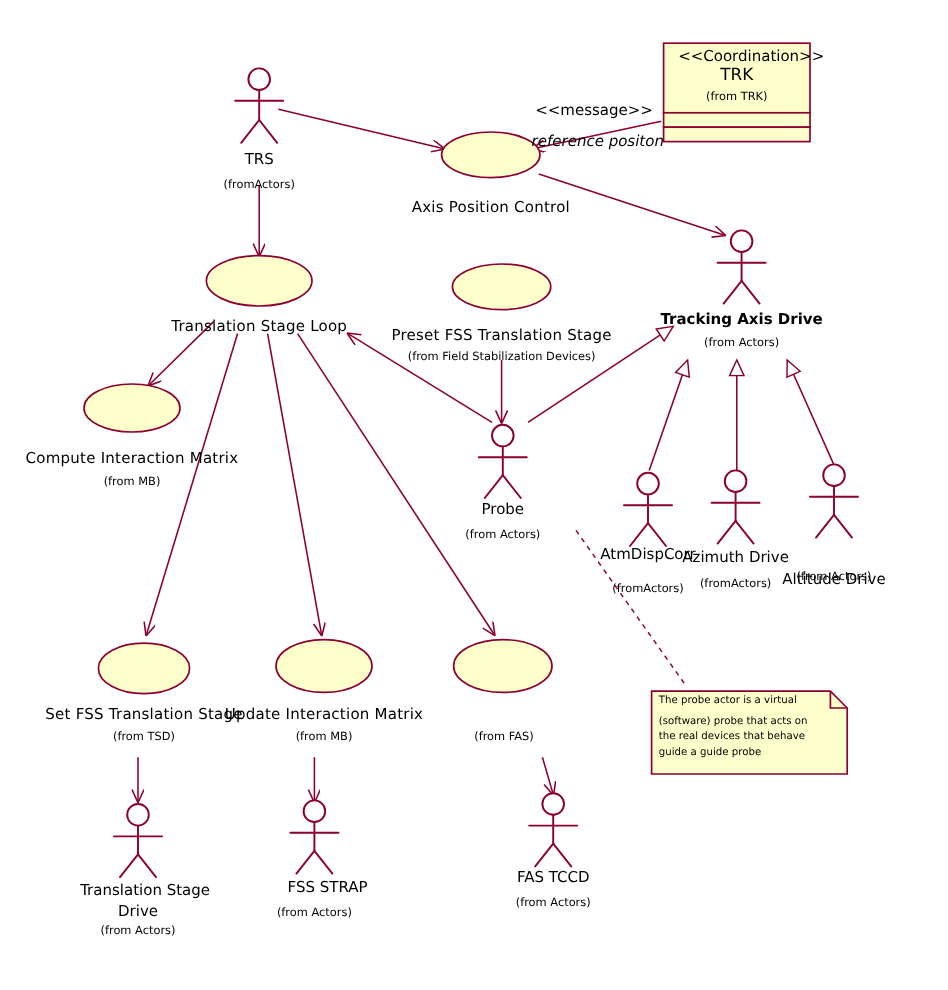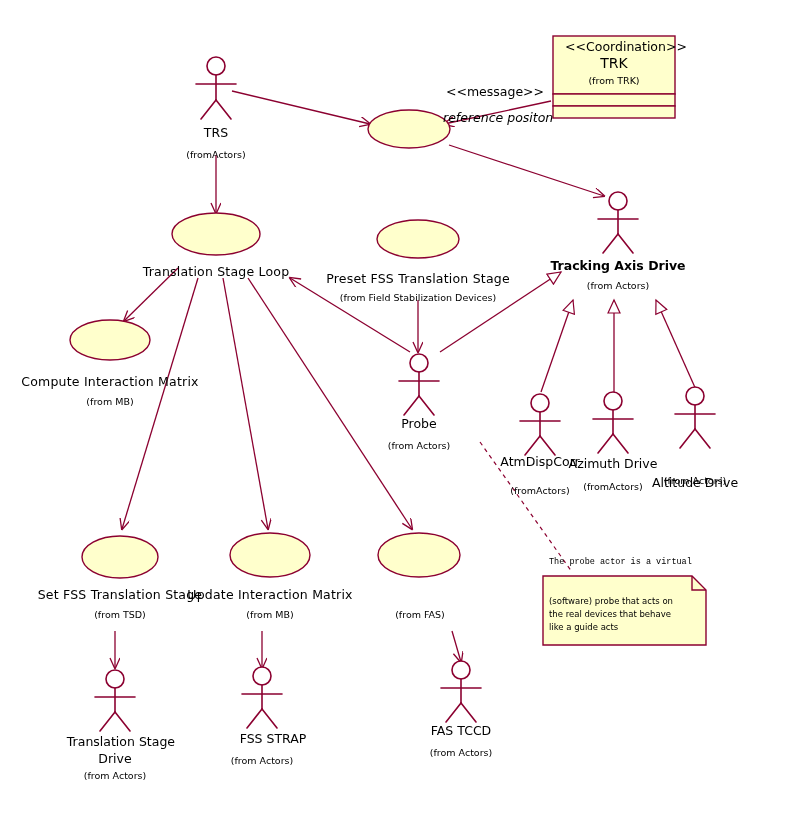--- a/index.html
+++ b/index.html
@@ -236,20 +236,21 @@
     </g>
   </svg>
 
   <div class="class-box-text cb-stereo" style="left:553px; top:39px;margin-left:12px;">&lt;&lt;Coordination&gt;&gt;</div>
   <div class="class-box-text cb-name" style="left:553px; top:55px;">TRK</div>
   <div class="class-box-text cb-from" style="left:553px; top:74px;">(from TRK)</div>
 
   <div class="msg-stereo" style="left:446px; top:84px;">&lt;&lt;message&gt;&gt;</div>
   <div class="msg-name" style="left:443px; top:110px;">reference positon</div>
 
+  <div class="uc-label" style="left:309px; top:165px; width:200px;">Axis Position Control</div>
 
   <div class="uc-label" style="left:116px; top:264px; width:200px;">Translation Stage Loop</div>
 
   <div class="uc-label" style="left:308px; top:271px; width:220px;">Preset FSS Translation Stage</div>
   <div class="uc-sub" style="left:308px; top:292px; width:220px;">(from Field Stabilization Devices)</div>
 
   <div class="uc-label" style="left:10px; top:374px; width:200px;">Compute Interaction Matrix</div>
   <div class="uc-sub" style="left:10px; top:396px; width:200px;">(from MB)</div>
 
   <div class="uc-label" style="left:20px; top:587px; width:200px;">Set FSS Translation Stage</div>
@@ -281,18 +282,18 @@
   <div class="actor-label" style="left:55px; top:734px; width:120px;text-align:right;">Translation Stage</div>
   <div class="actor-label" style="left:55px; top:751px; width:120px;">Drive</div>
   <div class="actor-sub" style="left:55px; top:770px; width:120px;">(from Actors)</div>
 
   <div class="actor-label" style="left:218px; top:731px; width:110px;">FSS STRAP</div>
   <div class="actor-sub" style="left:207px; top:755px; width:110px;">(from Actors)</div>
 
   <div class="actor-label" style="left:406px; top:723px; width:110px;">FAS TCCD</div>
   <div class="actor-sub" style="left:406px; top:747px; width:110px;">(from Actors)</div>
 
-  <div class="note-text" style="left:549px; top:556px;font-family:Liberation Mono, monospace;">The probe actor is a virtual</div>
+  <div class="note-text" style="left:549px; top:578px;">The probe actor is a virtual</div>
   <div class="note-text" style="left:549px; top:595px;">(software) probe that acts on</div>
   <div class="note-text" style="left:549px; top:608px;">the real devices that behave</div>
-  <div class="note-text" style="left:549px; top:621px;">like a guide acts</div>
+  <div class="note-text" style="left:549px; top:621px;">guide a guide probe</div>
 
 </div>
 
 </body></html>

